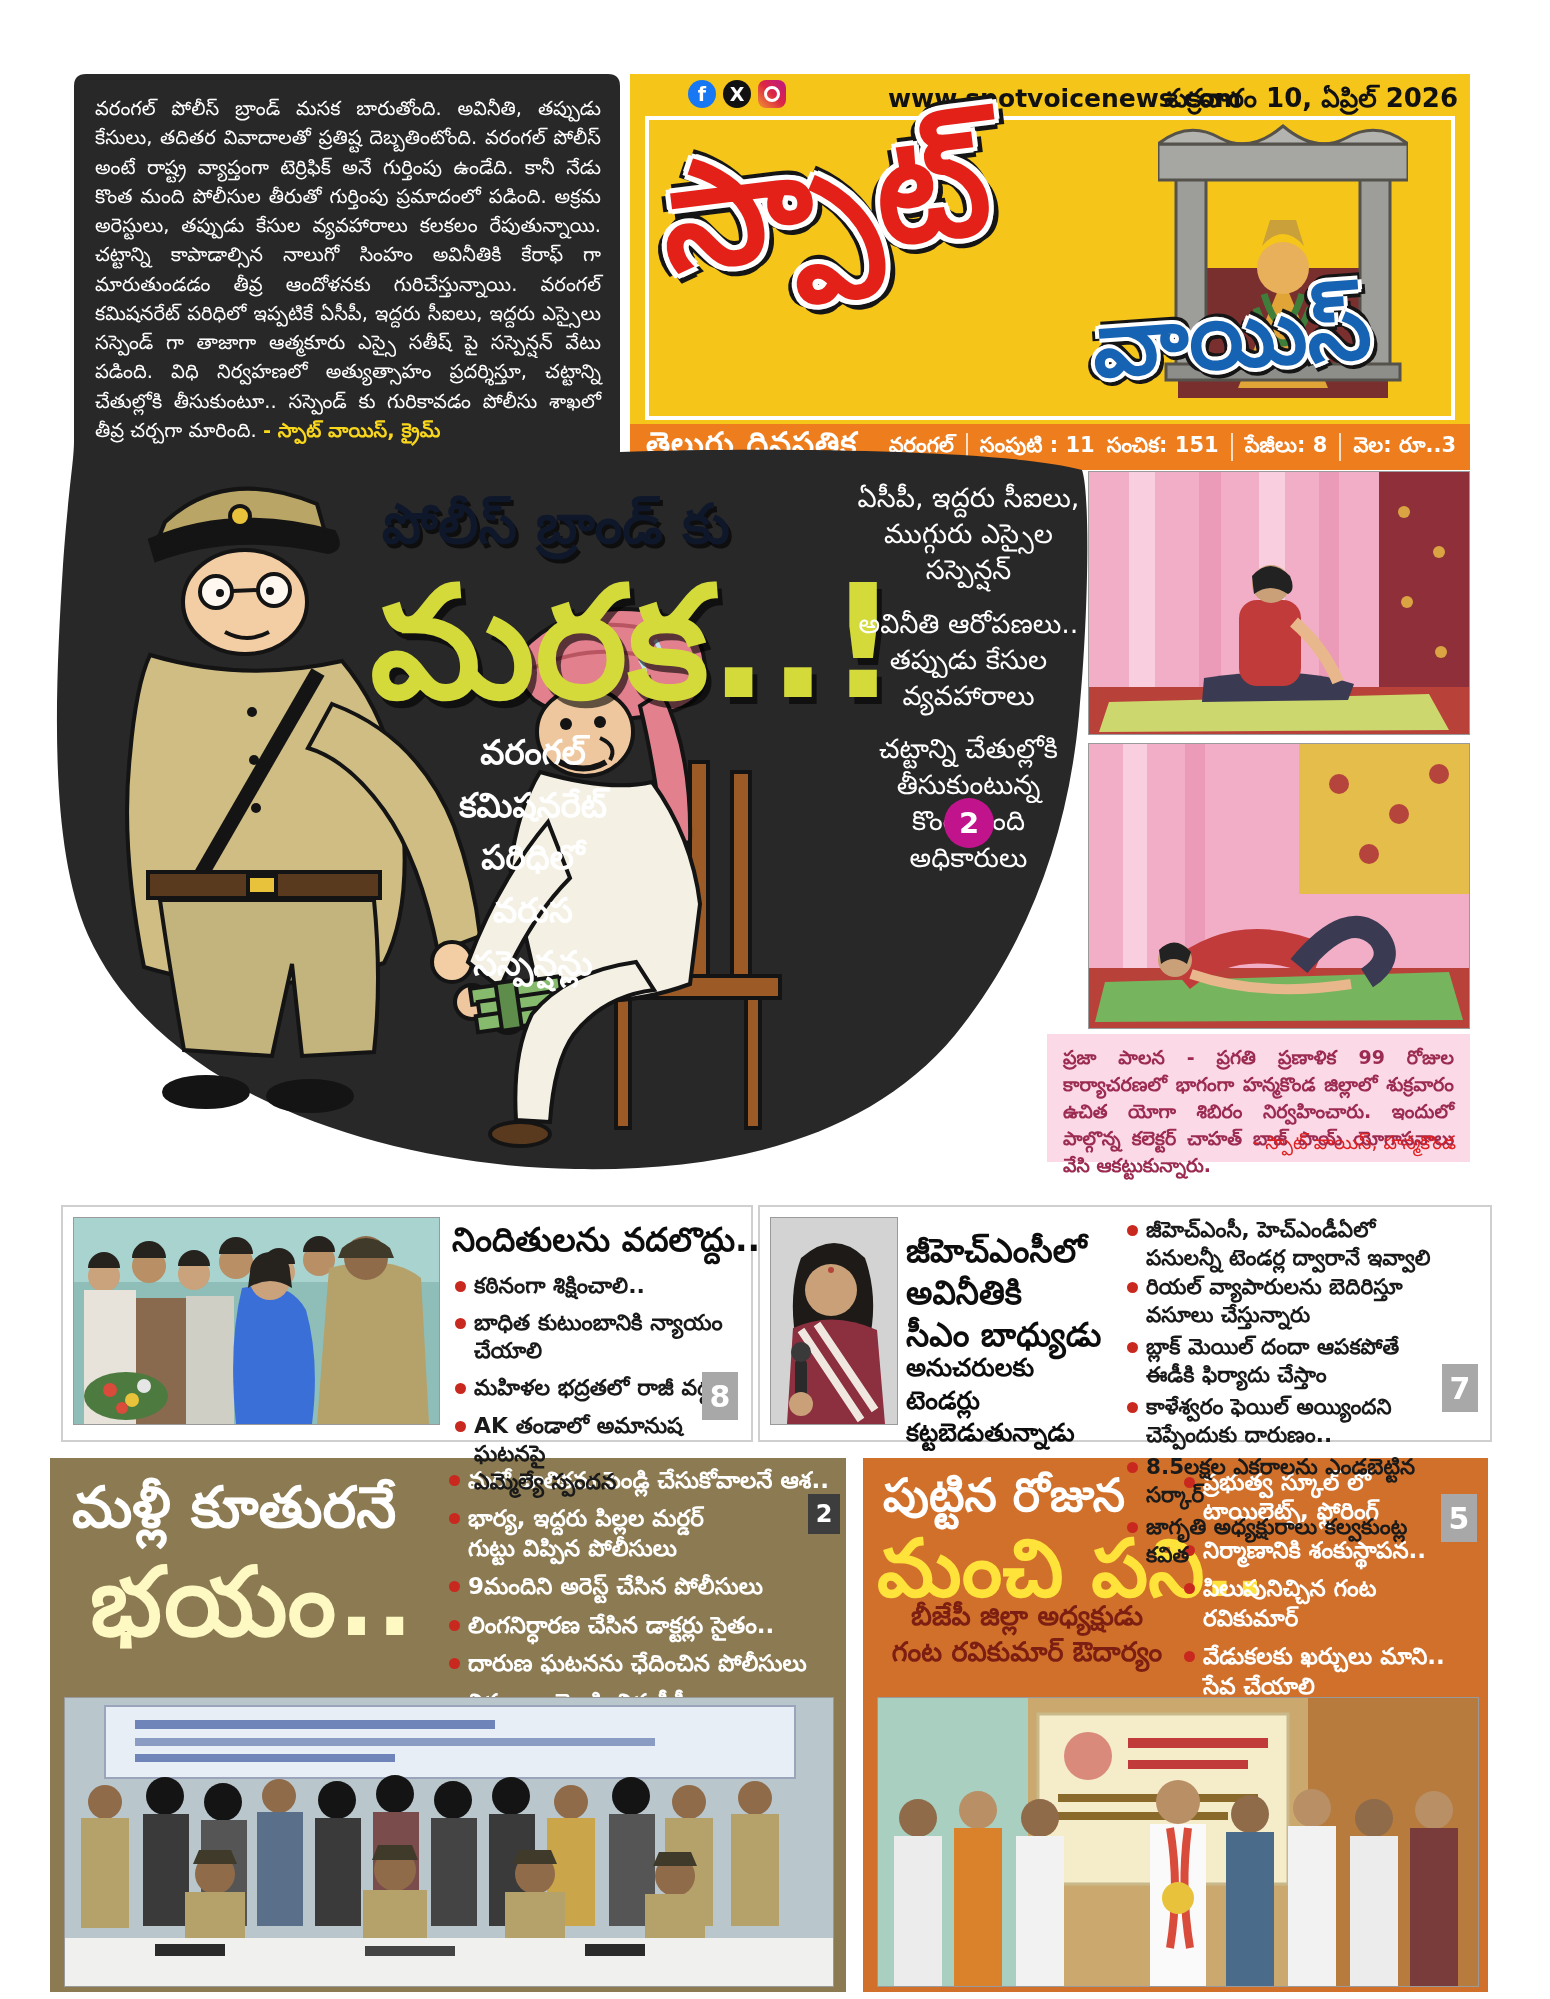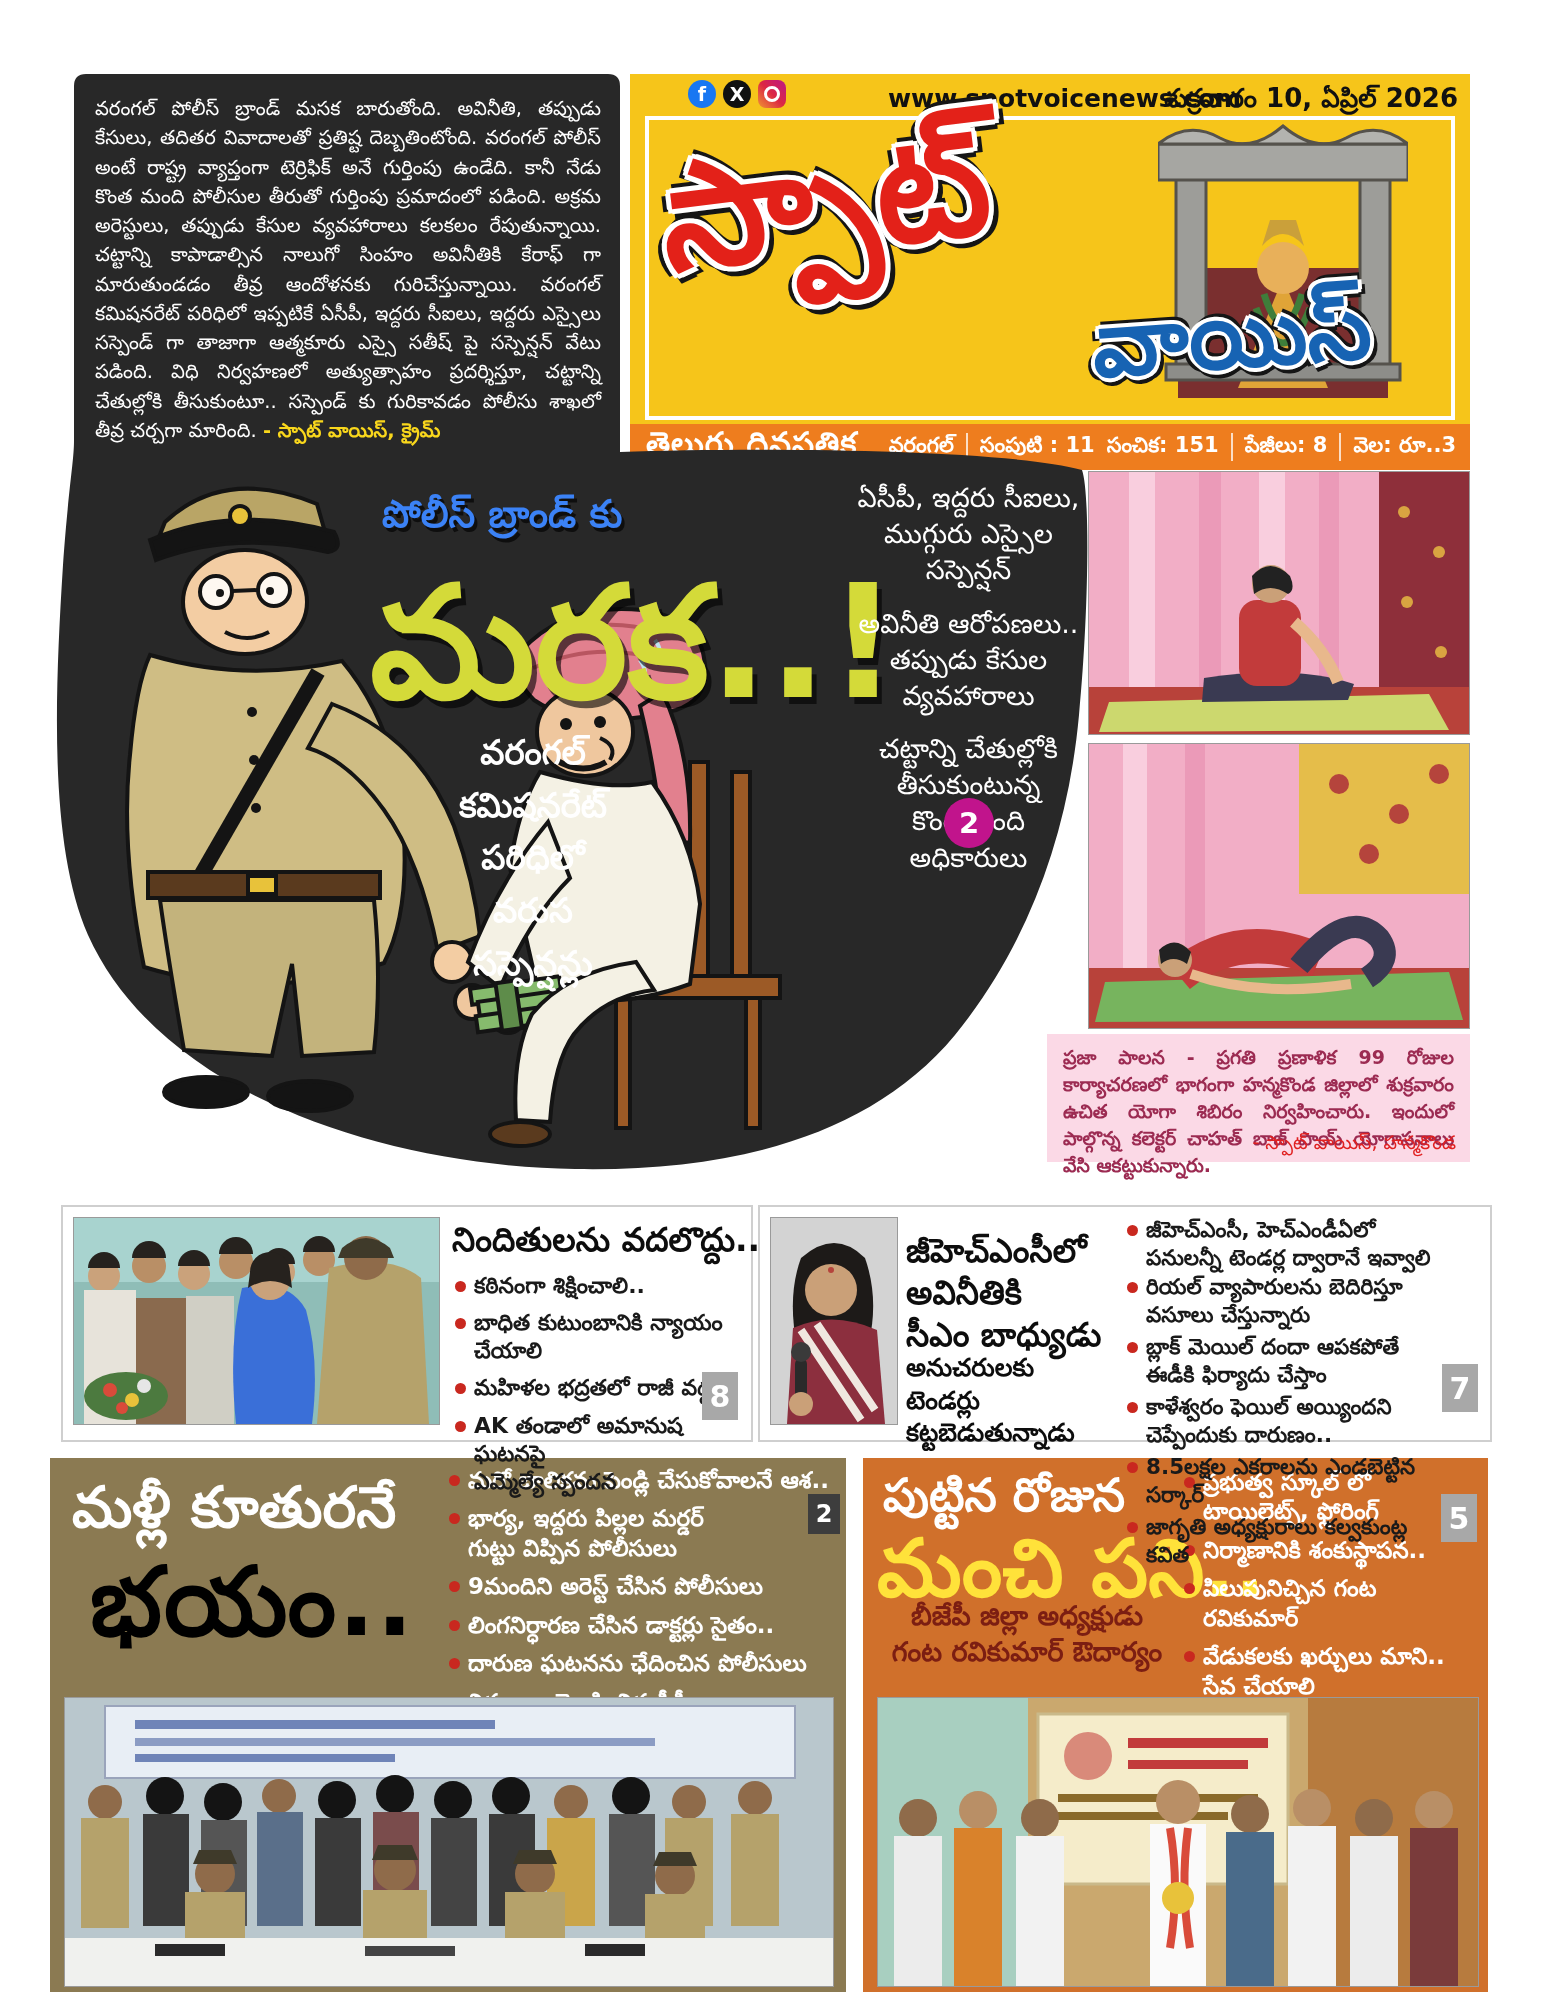--- a/index.html
+++ b/index.html
@@ -33,21 +33,21 @@
     display:flex;align-items:center;}
   .tagline{font-size:31px;font-weight:bold;padding-left:16px;letter-spacing:1px;}
   .ed-items{margin-left:auto;display:flex;align-items:center;gap:12px;padding-right:14px;
     font-size:21px;font-weight:bold;}
   .sep{width:2px;height:28px;background:rgba(255,255,255,.75);}
 
   
   .intro{left:95px;top:94px;width:506px;color:#fff;font-size:19.5px;line-height:1.5;
     text-align:justify;font-weight:500;z-index:3;}
   .intro .byline{color:#f9d71c;font-weight:bold;}
-  .kicker{left:382px;top:492px;font-size:38px;font-weight:bold;color:#3b82f6;z-index:3;
+  .kicker{left:382px;top:492px;font-size:55px;font-weight:bold;color:#0f172a;z-index:3;
     text-shadow:3px 4px 0 rgba(0,0,0,.65);}
   .bigword{left:370px;top:562px;font-size:156px;line-height:1.05;font-weight:bold;color:#d4da39;z-index:3;
     text-shadow:5px 7px 0 rgba(0,0,0,.6);}
   .deck{left:408px;top:726px;width:250px;text-align:center;color:#fff;font-size:34px;
     font-weight:bold;line-height:1.55;white-space:pre-line;z-index:3;}
   .points{left:846px;top:480px;width:245px;text-align:center;color:#fff;font-size:27px;
     font-weight:normal;line-height:1.34;z-index:3;}
   .points .pt{margin-bottom:17px;white-space:pre-line;}
   .page-dot{left:944px;top:798px;width:50px;height:50px;border-radius:50%;background:#c1148c;
     color:#fff;font-size:29px;font-weight:bold;display:flex;align-items:center;justify-content:center;z-index:3;}
@@ -72,21 +72,21 @@
     border-radius:50%;background:#c9281f;}
   .dark-li li{color:#1a1a1a;font-size:22px;margin-bottom:9px;}
   .badge{position:absolute;background:#a8a8a8;color:#fff;font-weight:bold;font-size:30px;
     display:flex;align-items:center;justify-content:center;z-index:4;}
 
   
   .panelL{left:50px;top:1458px;width:796px;height:534px;background:#8b7a52;z-index:2;}
   .panelR{left:863px;top:1458px;width:625px;height:534px;background:#d0702b;z-index:2;}
   .white-li li{color:#fff;font-size:23px;margin-bottom:9px;}
   .bl-h1{left:22px;top:16px;font-size:57px;font-weight:bold;color:#fff;}
-  .bl-h2{left:40px;top:88px;font-size:96px;font-weight:bold;color:#000000;letter-spacing:2px;}
+  .bl-h2{left:40px;top:88px;font-size:96px;font-weight:bold;color:#fef9c3;letter-spacing:2px;}
   .br-h1{left:20px;top:10px;font-size:46px;font-weight:bold;color:#fff;}
   .br-h2{left:14px;top:64px;font-size:80px;font-weight:bold;color:#ffe23a;}
   .br-sub{left:26px;top:140px;width:276px;text-align:center;font-size:27px;font-weight:bold;
     color:#7c1e12;line-height:1.35;white-space:pre-line;}
 </style>
 </head>
 <body>
 
 <div class="page">
 

